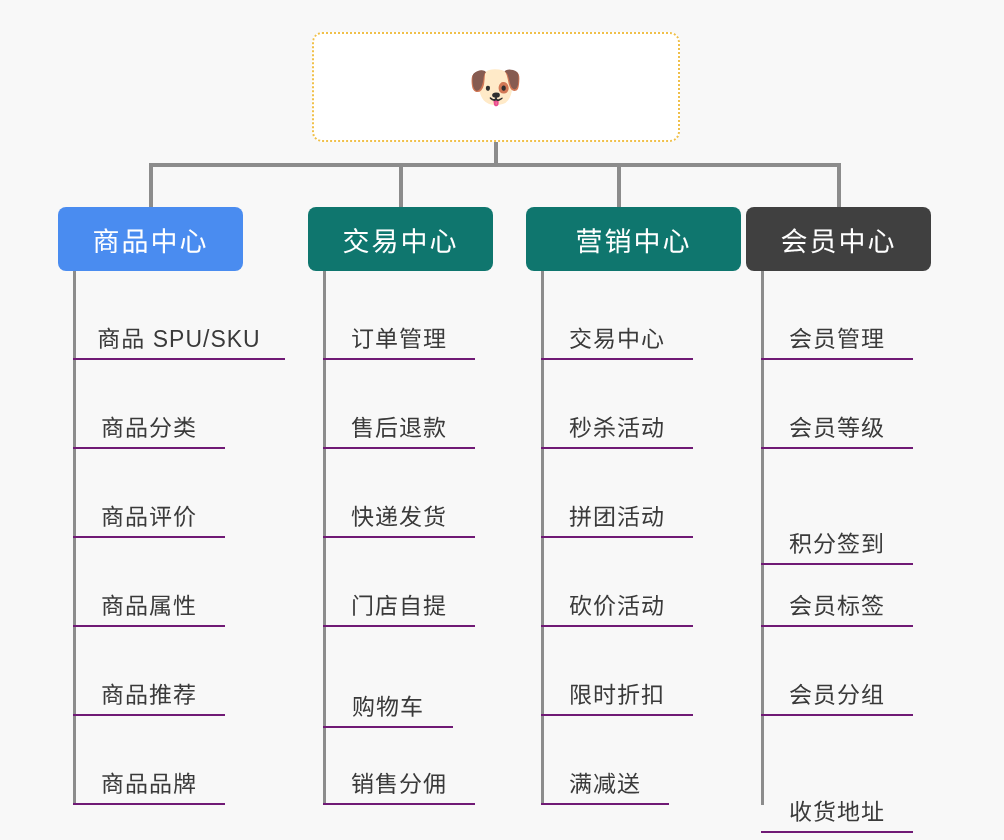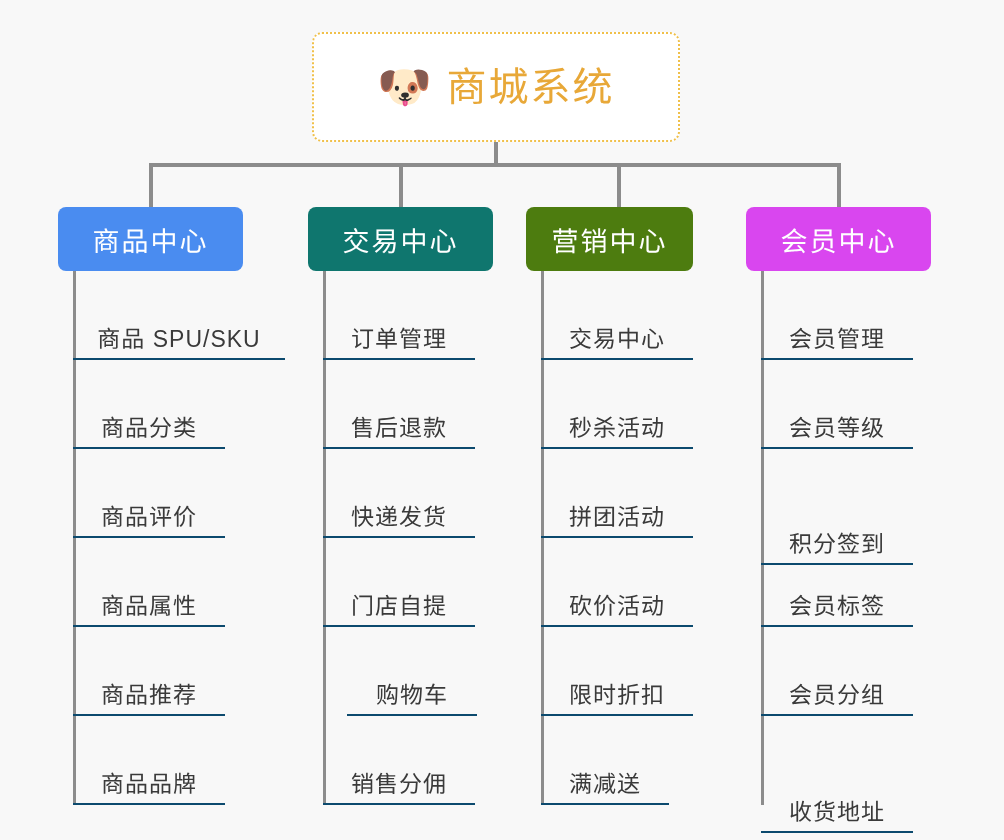--- a/index.html
+++ b/index.html
@@ -100,42 +100,41 @@
     left: 0;
     top: 0;
     width: 3px;
     background: #8c8c8c;
   }
   .leaf-item {
     position: absolute;
     left: 0;
     height: 89px;
     box-sizing: border-box;
-    border-bottom: 2px solid #0c4a6e;
+    border-bottom: 2px solid #701a75;
     display: flex;
     align-items: flex-end;
     justify-content: center;
     padding-bottom: 6px;
   }
   .leaf-label {
     font-size: 23px;
     color: #3a3a3a;
     white-space: nowrap;
     line-height: 1.1;
     letter-spacing: 1px;
   }
 </style>
 </head>
 <body style="background: rgb(248, 248, 248);">
 
 <div id="mindmap">
 
   <div class="root-node" style="border-color: rgb(240, 192, 74); background: rgb(255, 255, 255);">
     <span class="root-icon">🐶</span>
-    <span class="root-title" style="color: rgb(232, 168, 56);">商城系统</span>
   </div>
 
   <div class="conn conn-v-root" style="background: rgb(140, 140, 140);"></div>
   <div class="conn conn-h-bus" style="background: rgb(140, 140, 140);"></div>
 
   <div id="branch-layer">
       <div class="conn conn-drop" style="left: 148.5px; background: rgb(140, 140, 140);"></div>
       <div class="branch-box" style="left: 58px; width: 185px; background: rgb(74, 140, 240);">
         <span>商品中心</span>
       </div>
@@ -171,29 +170,29 @@
         </div>
         <div class="leaf-item" style="top: 89px; width: 152px;">
           <span class="leaf-label">售后退款</span>
         </div>
         <div class="leaf-item" style="top: 178px; width: 152px;">
           <span class="leaf-label">快递发货</span>
         </div>
         <div class="leaf-item" style="top: 267px; width: 152px;">
           <span class="leaf-label">门店自提</span>
         </div>
-        <div class="leaf-item" style="top: 356px; width: 130px; margin-left: 24px;">
+        <div class="leaf-item" style="top: 368px; width: 130px;">
           <span class="leaf-label">购物车</span>
         </div>
         <div class="leaf-item" style="top: 445px; width: 152px;">
           <span class="leaf-label">销售分佣</span>
         </div>
       </div>
       <div class="conn conn-drop" style="left: 616.5px; background: rgb(140, 140, 140);"></div>
-      <div class="branch-box" style="left: 526px; width: 167px; background: #4d7c0f;">
+      <div class="branch-box" style="left: 526px; width: 215px; background: #0f766e;">
         <span>营销中心</span>
       </div>
       <div class="leaf-column" style="left: 541px;">
         <div class="leaf-spine" style="height: 534px;"></div>
         <div class="leaf-item" style="top: 0px; width: 152px;">
           <span class="leaf-label">交易中心</span>
         </div>
         <div class="leaf-item" style="top: 89px; width: 152px;">
           <span class="leaf-label">秒杀活动</span>
         </div>
@@ -204,21 +203,21 @@
           <span class="leaf-label">砍价活动</span>
         </div>
         <div class="leaf-item" style="top: 356px; width: 152px;">
           <span class="leaf-label">限时折扣</span>
         </div>
         <div class="leaf-item" style="top: 445px; width: 128px;">
           <span class="leaf-label">满减送</span>
         </div>
       </div>
       <div class="conn conn-drop" style="left: 836.5px; background: rgb(140, 140, 140);"></div>
-      <div class="branch-box" style="left: 746px; width: 185px; background: #d946ef;">
+      <div class="branch-box" style="left: 746px; width: 185px; background: #404040;">
         <span>会员中心</span>
       </div>
       <div class="leaf-column" style="left: 761px;">
         <div class="leaf-spine" style="height: 534px;"></div>
         <div class="leaf-item" style="top: 0px; width: 152px;">
           <span class="leaf-label">会员管理</span>
         </div>
         <div class="leaf-item" style="top: 89px; width: 152px;">
           <span class="leaf-label">会员等级</span>
         </div>

